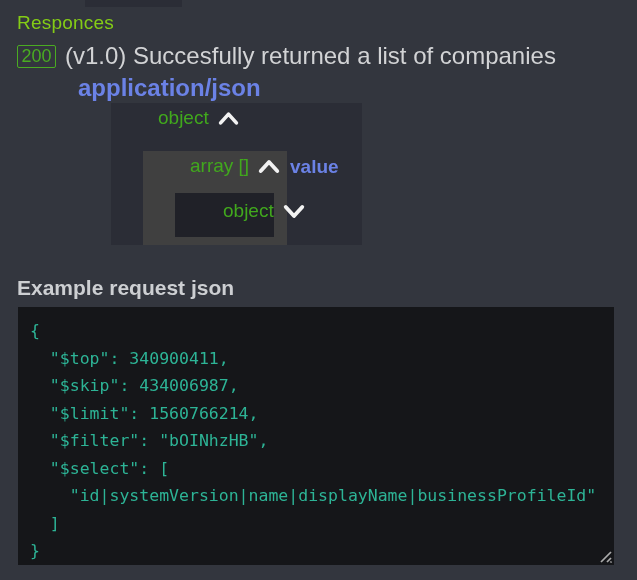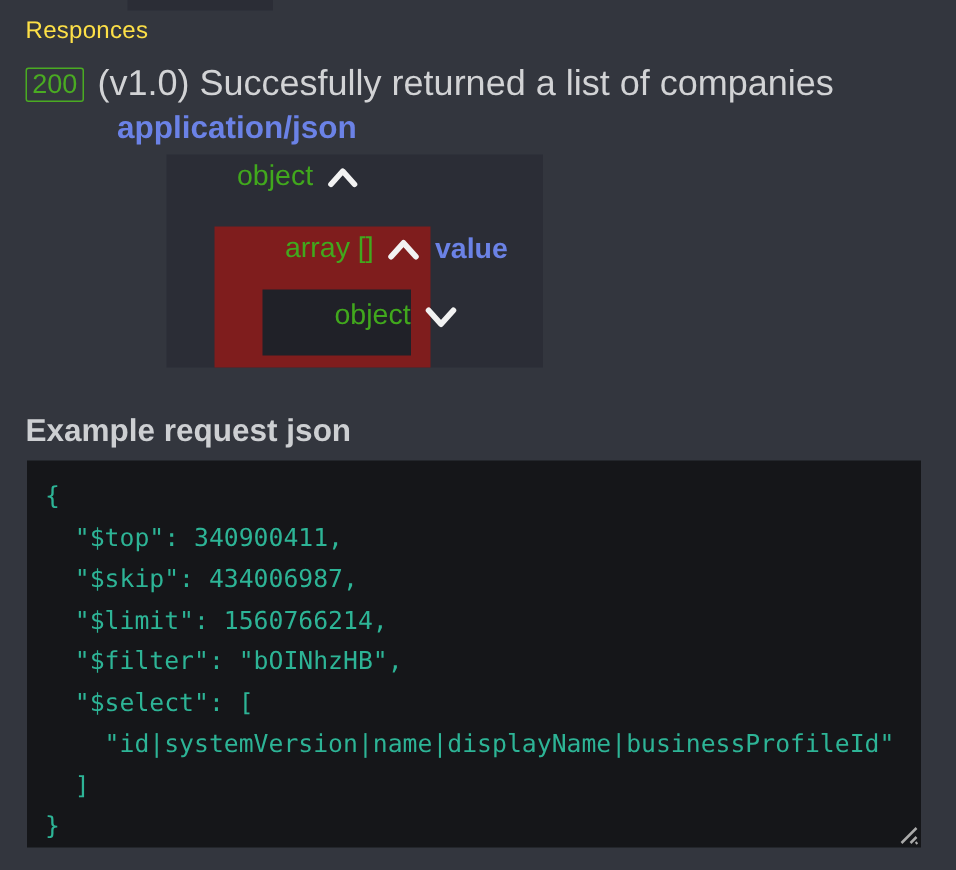--- a/index.html
+++ b/index.html
@@ -7,35 +7,35 @@
     width:637px;height:580px;
     background:#33363e;
     font-family:"Liberation Sans",sans-serif;
     position:relative;
     overflow:hidden;
   }
   .abs{position:absolute;}
 
   .top-strip{left:85px;top:0;width:97px;height:7px;background:#2b2d36;}
 
-  .responses-title{left:17px;top:12px;font-size:16px;color:#fde047;letter-spacing:.2px;}
+  .responses-title{left:17px;top:12px;font-size:19px;color:#84cc16;letter-spacing:.2px;}
 
   .status-row{left:17px;top:42px;display:flex;align-items:center;}
   .status-badge{
     display:inline-flex;align-items:center;justify-content:center;
     width:37px;height:21px;
     border:1.5px solid #4aab22;border-radius:2px;
     color:#4aab22;font-size:18px;
   }
   .status-desc{margin-left:9px;font-size:24px;color:#d2d3d5;}
 
-  .content-type{left:78px;top:74px;font-size:21px;font-weight:bold;color:#6b82e6;}
+  .content-type{left:78px;top:74px;font-size:24px;font-weight:bold;color:#6b82e6;}
 
   .panel1{left:111px;top:103px;width:251px;height:142px;background:#2b2d36;}
-  .panel2{left:32px;top:48px;width:144px;height:94px;background:#7f1d1d;position:absolute;}
+  .panel2{left:32px;top:48px;width:144px;height:94px;background:#404040;position:absolute;}
   .panel3{left:32px;top:42px;width:99px;height:44px;background:#202128;position:absolute;}
 
   .tree-row{position:absolute;display:flex;align-items:center;cursor:pointer;}
   .tree-row .type{font-size:19px;color:#41a81d;margin-left:44px;}
   .tree-row svg{margin-left:9px;}
   .row1{left:3px;top:4px;}
   .row2{left:3px;top:4px;}
   .row3{left:4px;top:7px;}
 
   .value-label{left:290px;top:156px;font-size:19px;font-weight:bold;color:#6b82e6;}

